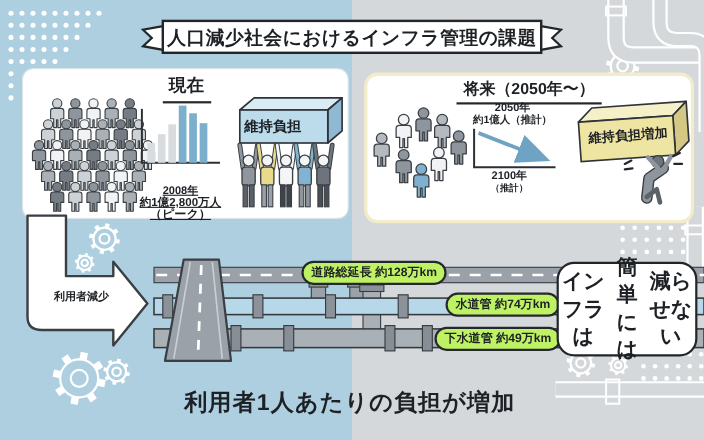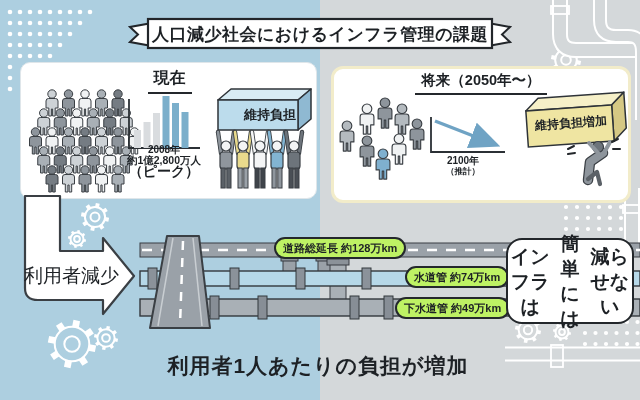--- a/index.html
+++ b/index.html
@@ -22,30 +22,30 @@
   .ttl{font-weight:bold;text-align:center;}
   .uline{display:inline-block;padding:0 6px 3px 6px;border-bottom:2.5px solid #24282c;}
   #ribbon{left:128px;top:16px;width:384px;height:38px;}
   #ribbon svg{position:absolute;left:0;top:0;}
   #ribbon .rtext{position:absolute;left:20px;top:4px;width:344px;height:28px;
     display:flex;align-items:center;justify-content:center;
     font-size:17px;font-weight:bold;letter-spacing:0.5px;}
   #present-title{left:20px;top:68px;width:299px;font-size:16px;}
   #future-title{left:331px;top:71px;width:300px;font-size:14.5px;}
   .cap{text-align:center;font-weight:bold;line-height:11px;}
-  #present-caption{left:118px;top:144px;width:92px;font-size:10px;}
+  #present-caption{left:118px;top:168px;width:92px;font-size:10px;text-decoration:underline;}
   #present-caption .big{font-size:10.5px;}
-  #present-caption .small{font-size:14px;font-weight:bold;}
+  #present-caption .small{font-size:11px;font-weight:bold;}
   #future-top{left:423px;top:93px;width:86px;font-size:10px;}
   #future-top .l2{font-size:9.5px;}
   #future-bottom{left:416px;top:155px;width:94px;font-size:10px;}
   #future-bottom .small{font-size:8.5px;}
-  #present-box-label{left:222px;top:106px;width:74px;text-align:right;font-size:13px;font-weight:bold;}
+  #present-box-label{left:222px;top:106px;width:74px;text-align:left;font-size:13px;font-weight:bold;}
   #future-box-label{left:529px;top:115px;width:84px;text-align:center;font-size:12px;font-weight:bold;transform:rotate(-4deg);}
-  #arrow-label{left:24px;top:263px;width:100px;font-size:19px;font-weight:normal;}
+  #arrow-label{left:24px;top:263px;width:100px;text-align:center;font-size:10px;font-weight:bold;}
   .pill{position:absolute;background:#bef264;border:2px solid #24282c;border-radius:11px;
     font-size:11px;font-weight:bold;line-height:16px;padding:1px 7px;white-space:nowrap;}
   #pill-road{left:274px;top:237px;}
   #pill-water{left:405px;top:266px;}
   #pill-sewer{left:395px;top:297px;}
   #callout{left:506px;top:238px;width:124px;height:82px;background:#fff;border:2.5px solid #22262a;border-radius:16px;
     display:flex;flex-direction:row;align-items:center;justify-content:center;
     font-size:19px;font-weight:bold;line-height:25px;text-align:center;}
   #footer{left:0;top:352px;width:636px;text-align:center;font-size:21px;font-weight:bold;letter-spacing:1px;}
 </style>
@@ -438,20 +438,24 @@
     <div id="future-title" class="ttl">
       <span class="uline">将来（2050年〜）</span>
     </div>
 
     <div id="present-caption" class="cap">
       <div>2008年</div>
       <div class="big">約1億2,800万人</div>
       <div class="small">（ピーク）</div>
     </div>
 
+    <div id="future-top" class="cap">
+      <div>2050年</div>
+      <div class="l2">約1億人（推計）</div>
+    </div>
     <div id="future-bottom" class="cap">
       <div>2100年</div>
       <div class="small">（推計）</div>
     </div>
 
     <div id="present-box-label">維持負担</div>
     <div id="future-box-label">維持負担増加</div>
 
     <div id="arrow-label">利用者減少</div>
 

